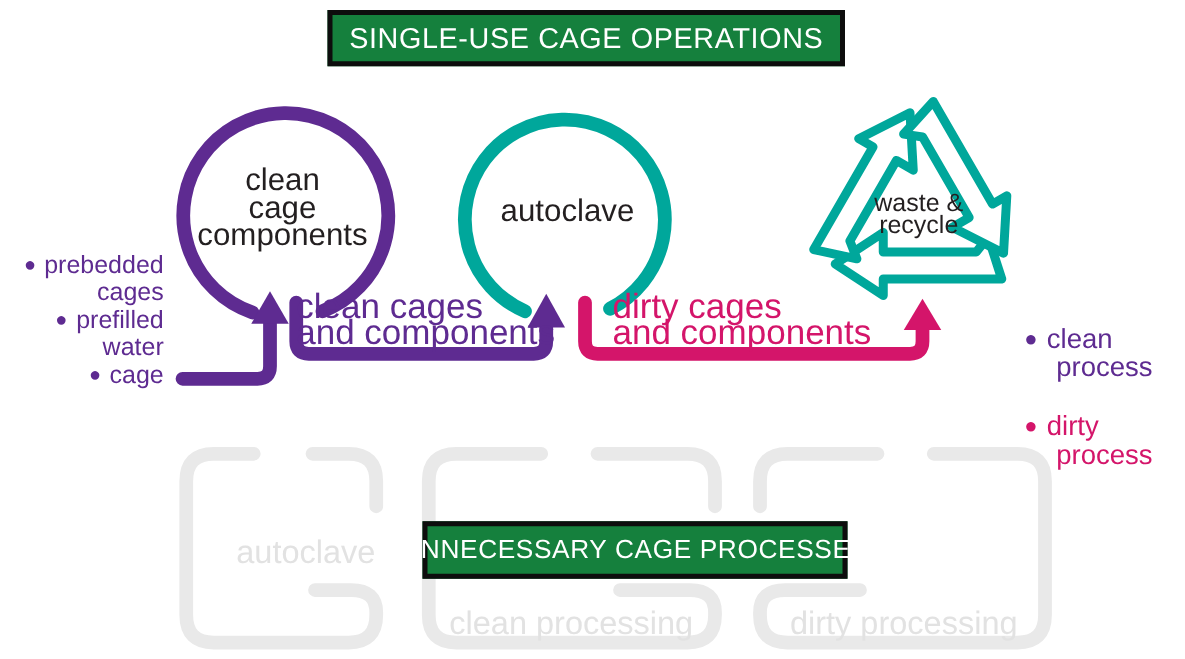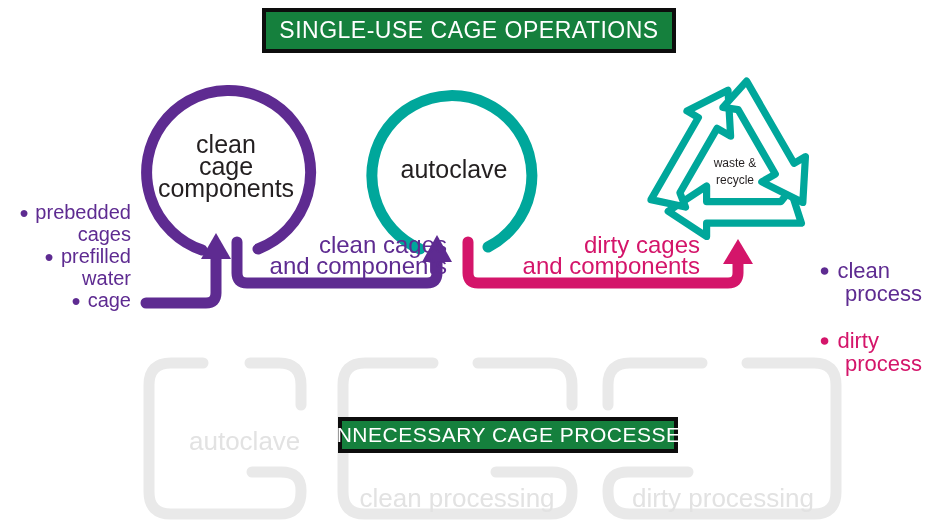--- a/index.html
+++ b/index.html
@@ -6,33 +6,33 @@
   #stage{
     position:relative;width:948px;height:527px;background:#fff;overflow:hidden;
     font-family:"Liberation Sans", sans-serif;
   }
   .banner{
     position:absolute;display:flex;align-items:center;justify-content:center;
     background:#15803d;border:4px solid #0d0d0d;box-sizing:border-box;
     color:#ffffff;letter-spacing:0.5px;z-index:5;white-space:nowrap;
   }
   #banner-top{left:262px;top:8px;width:414px;height:45px;font-size:23px;}
-  #banner-bottom{left:338px;top:417px;width:340px;height:36px;font-size:21px;}
+  #banner-bottom{left:338px;top:417px;width:340px;height:46px;font-size:21px;}
   svg{position:absolute;left:0;top:0;z-index:1;}
   .txt{position:absolute;z-index:2;}
   .node-label{color:#231f20;text-align:center;font-size:25px;line-height:22px;}
   #label-circle1{left:126px;top:133px;width:200px;}
   #label-circle2{left:354px;top:158px;width:200px;}
-  #label-recycle{left:660px;top:155px;width:150px;font-size:12px;line-height:17px;}
+  #label-recycle{left:660px;top:155px;width:150px;font-size:20px;line-height:17px;}
   .purple{color:#5e2b91;}
   .pink{color:#d4156a;}
   #inputs-list{right:817px;top:201px;width:180px;text-align:right;
     font-size:20px;line-height:22px;color:#5e2b91;}
   .bullet{display:inline-block;transform:scale(0.8);}
-  .flow-label{position:absolute;width:210px;text-align:right;font-size:24px;line-height:21px;z-index:2;}
+  .flow-label{position:absolute;width:210px;text-align:left;font-size:28px;line-height:21px;z-index:2;}
   #flow-clean{left:237px;top:234px;}
   #flow-dirty{left:490px;top:234px;}
   #legend{left:818px;top:235px;font-size:22px;line-height:23px;z-index:2;}
   .legend-item{margin-bottom:11px;margin-top:24px;}
   .legend-line2{padding-left:27px;}
   .ghost{color:#e2e2e2;font-size:26px;white-space:nowrap;z-index:2;}
   #ghost-autoclave{left:177px;top:426px;margin-left:12px;}
   #ghost-clean{left:332px;top:483px;width:250px;text-align:center;}
   #ghost-dirty{left:598px;top:483px;width:250px;text-align:center;}
 </style>

